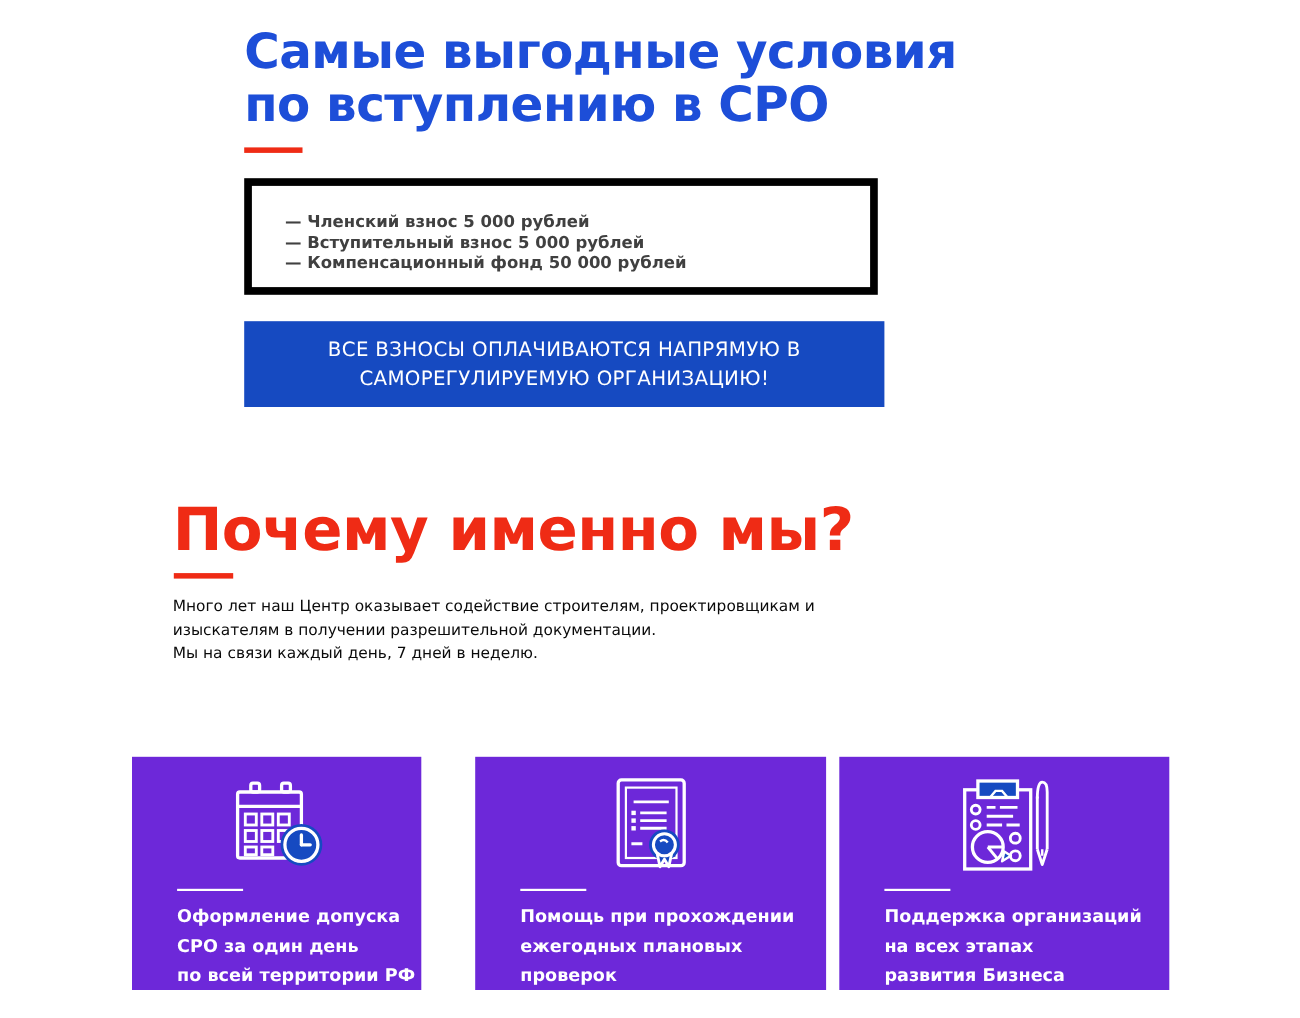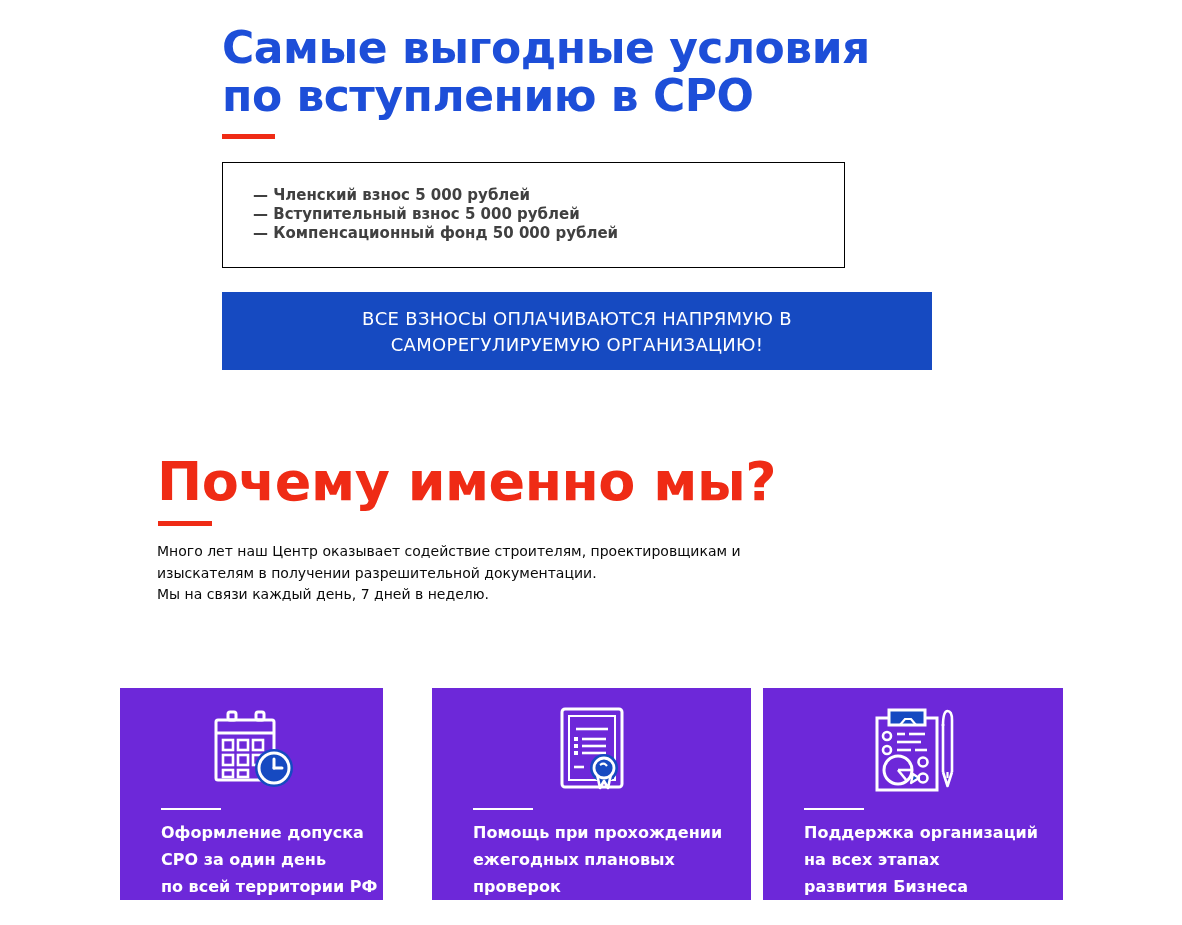--- a/index.html
+++ b/index.html
@@ -10,29 +10,29 @@
   }
   
   .h1 {
     position:absolute; left:222px; top:24px;
     font-size:44px; line-height:48px; font-weight:bold;
     color:#1d4ed8; letter-spacing:-0.5px;
   }
   .h1 span { display:block; }
   .dash1 { position:absolute; left:222px; top:134px; width:53px; height:5px; background:#ef2b15; }
   .fees-box {
-    position:absolute; left:222px; top:162px; width:623px; height:106px;
-    border:1px solid #000000; background:#fff; padding:23px 0 0 30px;
+    position:absolute; left:222px; top:162px; width:576px; height:106px;
+    border:7px solid #000000; background:#fff; padding:23px 0 0 30px;
   }
   .fee-item {
     font-size:15px; line-height:19px; font-weight:bold; color:#404040;
     white-space:nowrap;
   }
   .banner {
-    position:absolute; left:222px; top:292px; width:710px; height:78px;
+    position:absolute; left:222px; top:292px; width:582px; height:78px;
     background:#164ac1; color:#ffffff; text-align:center;
     font-size:18px; line-height:26px; letter-spacing:0.3px; padding-top:14px;
   }
   
   .h2 {
     position:absolute; left:157px; top:457px;
     font-size:54px; line-height:50px; font-weight:bold;
     color:#ef2b15; letter-spacing:-0.5px; white-space:nowrap;
   }
   .dash2 { position:absolute; left:158px; top:521px; width:54px; height:5px; background:#ef2b15; }

